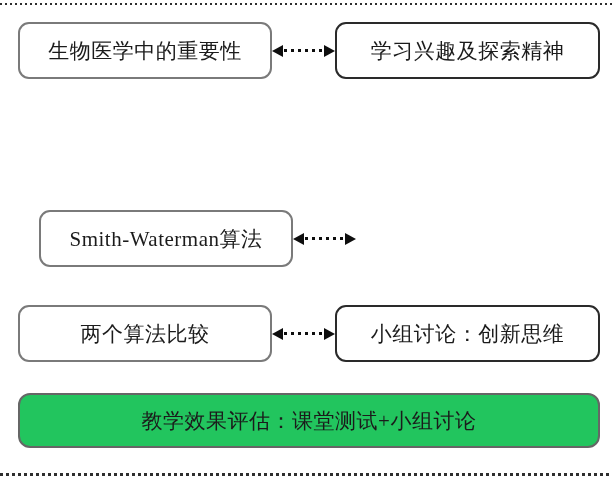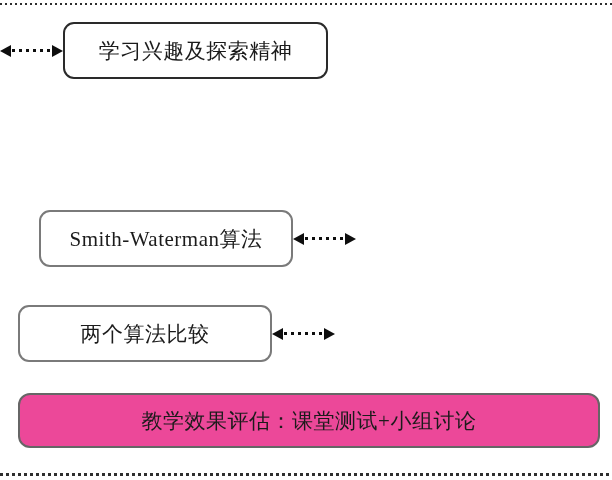--- a/index.html
+++ b/index.html
@@ -69,35 +69,38 @@
     flex:1;height:3px;margin:0 1px;
     background:repeating-linear-gradient(90deg,#0e0e0e 0 3px,transparent 3px 7px);
   }
   .footer-box{
     position:absolute;
     top:393px;left:18px;
     width:582px;height:55px;
     box-sizing:border-box;
     border:2px solid #666666;
     border-radius:12px;
-    background:#ec4899;
+    background:#22c55e;
     display:flex;align-items:center;justify-content:center;
     font-size:21px;
     letter-spacing:0.5px;
     white-space:nowrap;
   }
 </style>
 </head>
 <body>
 
 <div class="page">
 
   <div class="rule top"></div>
 
   <div class="row row-1">
+    <div class="box left-box">
+      <span>生物医学中的重要性</span>
+    </div>
     <div class="arrow">
       <span class="ah l"></span>
       <span class="dots"></span>
       <span class="ah r"></span>
     </div>
     <div class="box right-box">
       <span>学习兴趣及探索精神</span>
     </div>
   </div>
 
@@ -115,20 +118,23 @@
 
   <div class="row row-4">
     <div class="box left-box">
       <span>两个算法比较</span>
     </div>
     <div class="arrow">
       <span class="ah l"></span>
       <span class="dots"></span>
       <span class="ah r"></span>
     </div>
+    <div class="box right-box">
+      <span>小组讨论：创新思维</span>
+    </div>
   </div>
 
   <div class="footer-box">
     <span>教学效果评估：课堂测试+小组讨论</span>
   </div>
 
   <div class="rule bottom"></div>
 
 </div>
 

